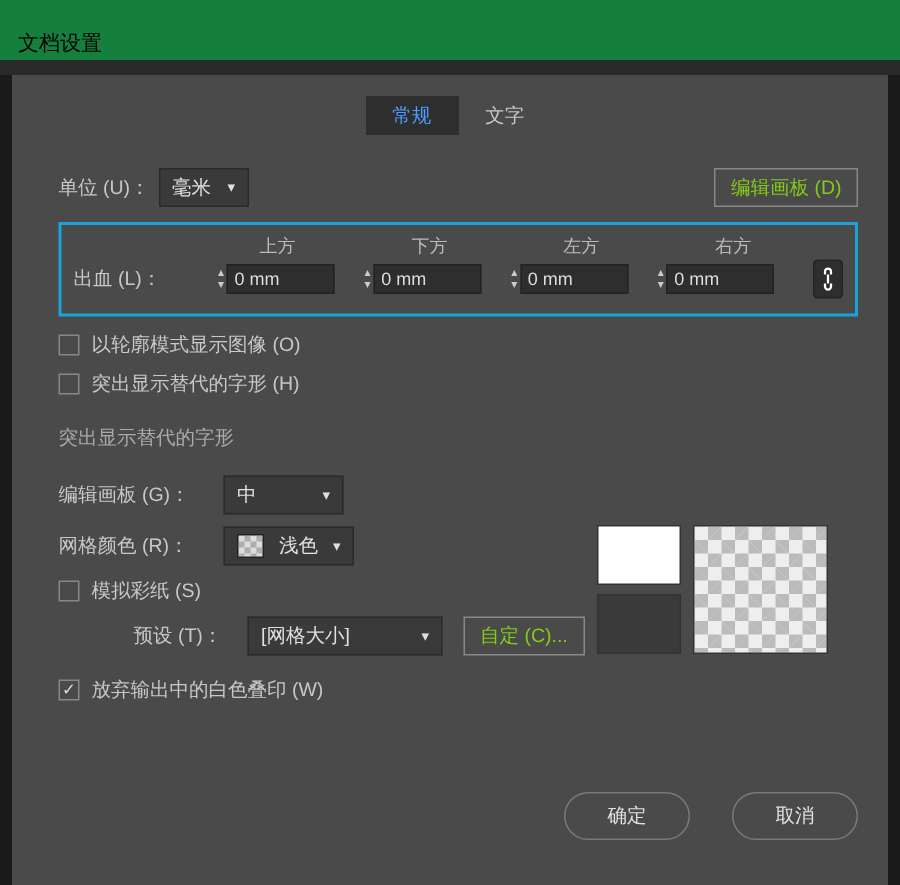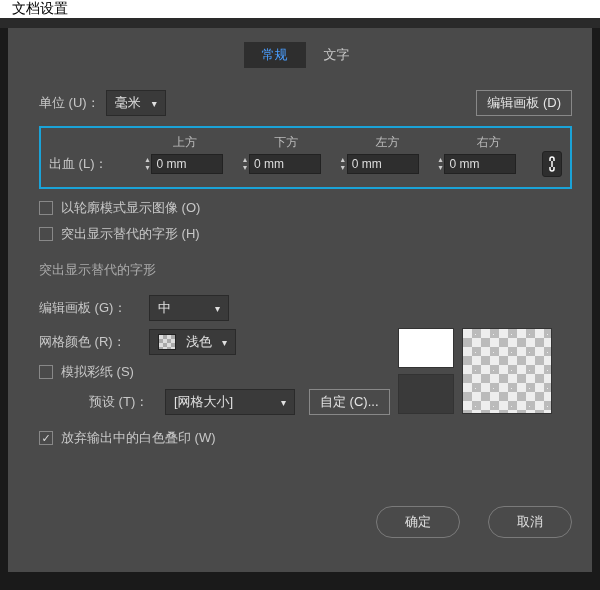--- a/index.html
+++ b/index.html
@@ -6,25 +6,25 @@
     body {
       width: 600px;
       height: 590px;
       background: #1a1a1a;
       font-family: "Microsoft YaHei", Arial, sans-serif;
       font-size: 13px;
       color: #c8c8c8;
       overflow: hidden;
     }
     .title-bar {
-      background: #ffffff;
+      background: #15803d;
       color: #000;
-      padding: 0 12px;
+      padding: 20px 12px;
       font-size: 14px;
-      height: 18px;
+      height: 29px;
     }
     .tab-outer {
       background: #2a2a2a;
       height: 10px;
     }
     .panel {
       background: #4a4a4a;
       padding: 14px 20px 20px 31px;
       margin: 0 8px;
       position: relative;
@@ -67,21 +67,21 @@
       background: #4a4a4a;
       border: 1px solid #7a7a7a;
       color: #e0e0e0;
       padding: 4px 14px;
       border-radius: 14px;
       cursor: pointer;
     }
     .btn-rect {
       background: #4a4a4a;
       border: 1px solid #888;
-      color: #e5e5e5;
+      color: #84cc16;
       padding: 3px 10px;
       cursor: pointer;
       text-align: right;
     }
     .bleed-box {
       border: 2px solid #1aa3d8;
       padding: 6px 8px 10px 8px;
       margin-bottom: 10px;
     }
     .bleed-headers {

